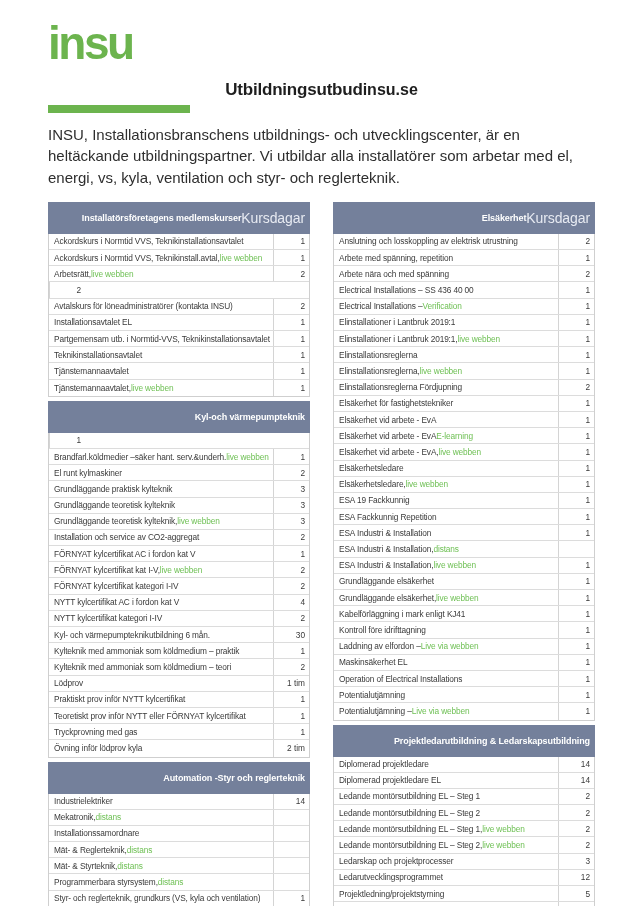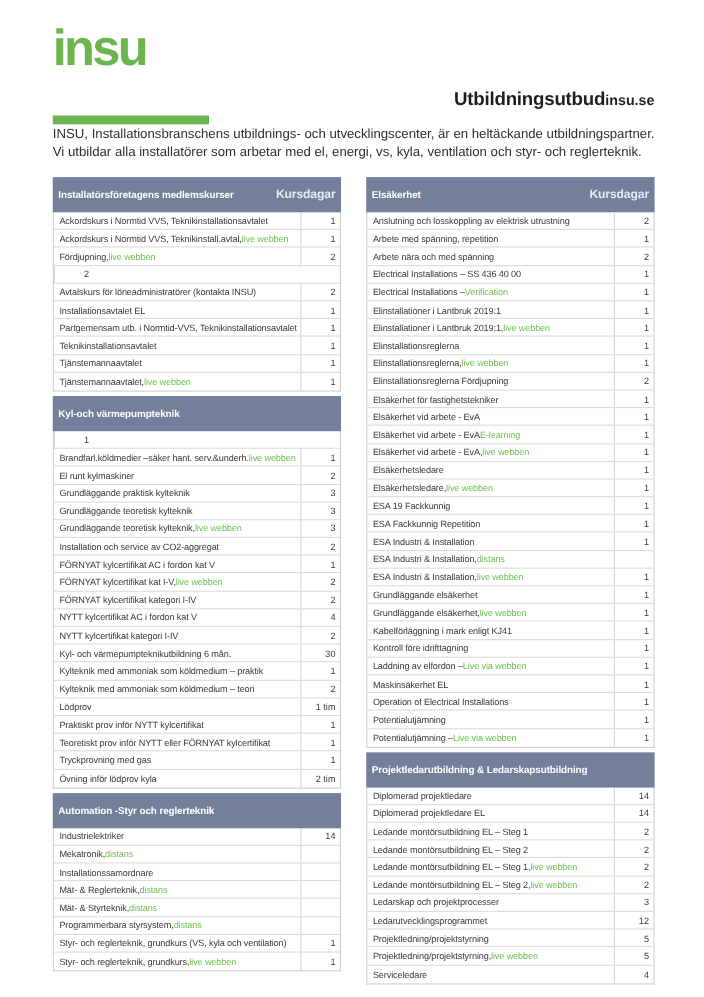--- a/index.html
+++ b/index.html
@@ -16,41 +16,41 @@
     font-family:"Liberation Sans",sans-serif;
     color:var(--text);
     overflow:hidden;
   }
   .page{width:640px;height:906px;padding:24px 45px 0 48px;background:#fff;}
   .logo{
     font-size:46px;font-weight:bold;color:var(--green);
     letter-spacing:-2.5px;line-height:0.85;height:42px;
   }
   .title-row{
-    display:flex;justify-content:flex-end;align-items:baseline;
+    display:flex;justify-content:center;align-items:baseline;
     margin-top:14px;
   }
   .title-row h1{font-size:17px;font-weight:bold;color:#1e1e1e;letter-spacing:-0.2px;}
-  .site{font-size:13px;font-weight:bold;color:#1e1e1e;text-decoration:none;cursor:pointer;}
+  .site{font-size:16px;font-weight:bold;color:#1e1e1e;text-decoration:none;cursor:pointer;}
   .green-bar{width:142px;height:8px;background:var(--green);margin-top:5px;}
-  .intro{font-size:12px;line-height:1.42;color:#2e2e2e;}
+  .intro{margin-top:11px;font-size:15px;line-height:1.42;color:#2e2e2e;}
   .columns{display:flex;gap:23px;margin-top:14px;align-items:flex-start;}
   .col{flex:1;min-width:0;}
   .course-table{
     border:1px solid #cfcfcf;border-top:none;
     margin-bottom:4px;background:#fff;
   }
   .t-head{
-    display:flex;justify-content:space-between;align-items:center;
+    display:flex;justify-content:flex-end;align-items:center;
     background:var(--slate);color:#ffffff;
     height:15px;padding:16px 5px;
     font-size:9px;font-weight:bold;letter-spacing:-0.1px;
     margin:0 -1px; 
   }
-  .t-head .days-h{font-weight:bold;font-size:11px;color:#e7eaf2;}
+  .t-head .days-h{font-weight:normal;font-size:14px;color:#e7eaf2;}
   .row{display:flex;height:16.2px;}
   .row:not(:last-child){border-bottom:1px solid var(--line);}
   .cell{display:flex;align-items:center;}
   .cell.name{
     flex:1;min-width:0;padding:0 4px 0 5px;
     font-size:8.3px;letter-spacing:-0.12px;
     white-space:nowrap;overflow:hidden;color:var(--text);
   }
   .cell.days{
     width:36px;border-left:1px solid #d4d4d4;
@@ -88,21 +88,21 @@
           </div>
           <div class="row">
             <div class="cell name">
               <span>Ackordskurs i Normtid VVS, Teknikinstall.avtal, </span>
               <span class="green">live webben</span>
             </div>
             <div class="cell days">1</div>
           </div>
           <div class="row">
             <div class="cell name">
-              <span>Fördjupning, </span>
+              <span>Arbetsrätt, </span>
               <span class="green">live webben</span>
             </div>
             <div class="cell days">2</div>
           </div>
           <div class="row">
             <div class="cell days">2</div>
           </div>
           <div class="row">
             <div class="cell name">
               <span>Avtalskurs för löneadministratörer (kontakta INSU)</span>

